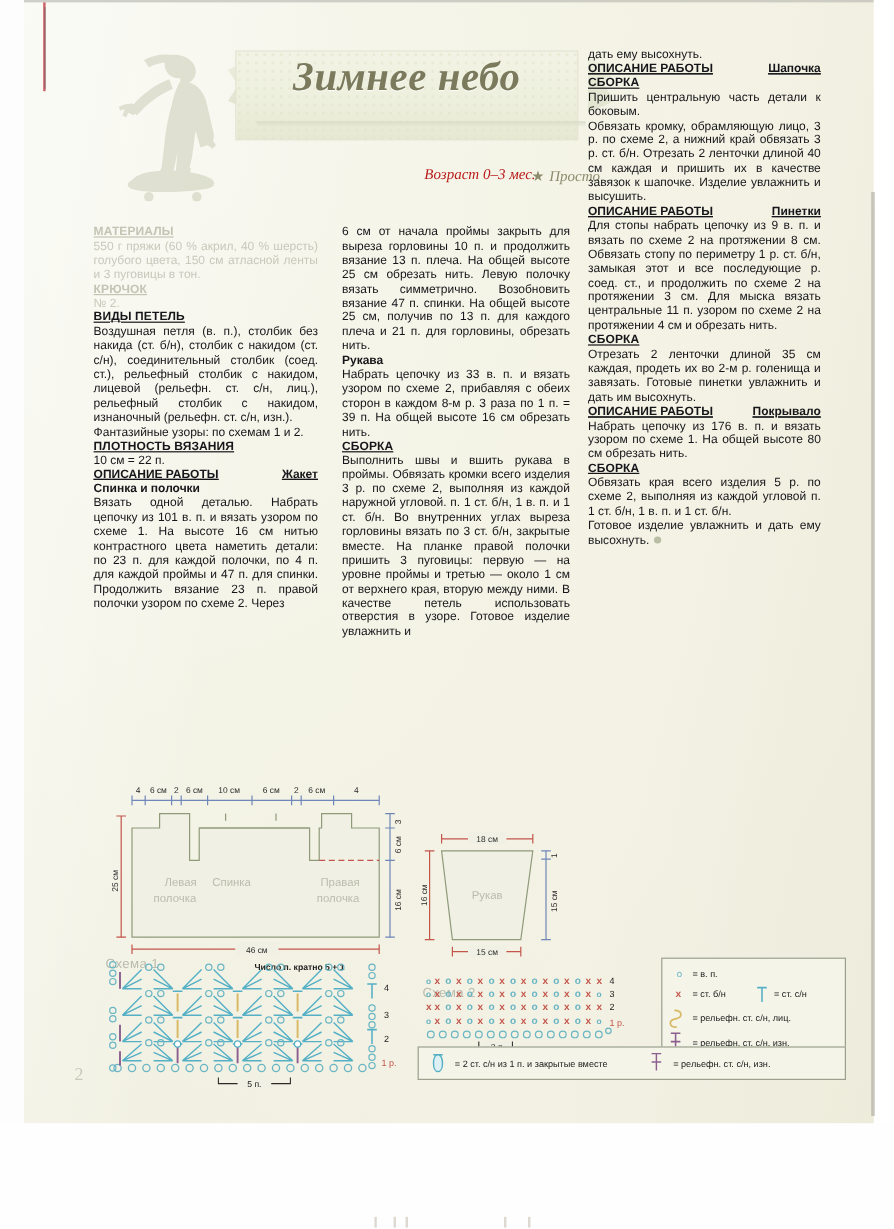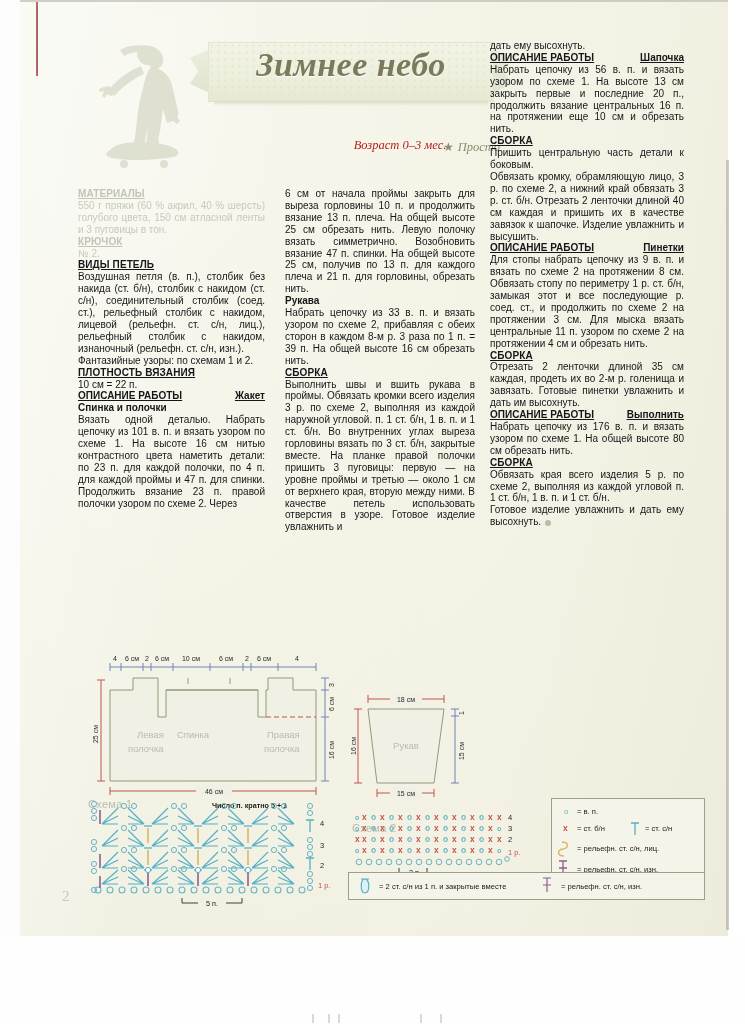--- a/index.html
+++ b/index.html
@@ -27,21 +27,21 @@
   .bind-line2{position:absolute;left:37px;top:6px;width:1px;height:68px;background:#6b6b6b;opacity:.6;}
   .left-white{position:absolute;left:0;top:0;width:20px;height:1024px;background:#fdfdfd;}
   .bottom-white{position:absolute;left:0;top:936px;width:745px;height:88px;background:#fefefe;}
   .bot-marks{position:absolute;top:1014px;height:9px;width:2px;background:#ddd9d2;}
 
   
   #header{position:absolute;left:0;top:0;width:710px;height:190px;}
 
   .skater{position:absolute;left:80px;top:38px;width:130px;height:130px;opacity:.40;}
 
-  .banner{position:absolute;left:208px;top:42px;width:286px;height:60px;}
+  .banner{position:absolute;left:196px;top:42px;width:286px;height:75px;}
   .banner-bg{position:absolute;inset:0;
      background:linear-gradient(180deg,#f2f3e4 0%,#eef0de 55%,#e6e8d2 100%);
      border:1px solid #e3e4d2;}
   .banner-dots{position:absolute;inset:0;opacity:.55;
      background-image:radial-gradient(#dfe2c6 1px, transparent 1.2px);
      background-size:7px 7px;}
   .banner-title{
      position:absolute;left:0;right:0;top:4px;text-align:center;
      font-family:"Liberation Serif",serif;font-style:italic;font-weight:700;
      font-size:34px;color:#7b7a5d;letter-spacing:.5px;
@@ -190,34 +190,33 @@
     <div class="hdr">СБОРКА</div>
     <div class="para">Выполнить швы и вшить рукава в проймы. Обвязать кромки всего изделия 3 р. по схеме 2, выполняя из каждой наружной угловой. п. 1 ст. б/н, 1 в. п. и 1 ст. б/н. Во внутренних углах выреза горловины вязать по 3 ст. б/н, закрытые вместе. На планке правой полочки пришить 3 пуговицы: первую — на уровне проймы и третью — около 1 см от верхнего края, вторую между ними. В качестве петель использовать отверстия в узоре. Готовое изделие увлажнить и</div>
   </div>
 
   <div class="col" id="col3">
     <div class="para">дать ему высохнуть.</div>
     <div class="hdr-row">
       <span>ОПИСАНИЕ РАБОТЫ</span>
       <span>Шапочка</span>
     </div>
-    <div class="para">Набрать цепочку из 56 в. п. и вязать узором по схеме 1. На высоте 13 см закрыть первые и последние 20 п., продолжить вязание центральных 16 п. на протяжении еще 10 см и обрезать нить.</div>
     <div class="hdr">СБОРКА</div>
     <div class="para">Пришить центральную часть детали к боковым.</div>
     <div class="para">Обвязать кромку, обрамляющую лицо, 3 р. по схеме 2, а нижний край обвязать 3 р. ст. б/н. Отрезать 2 ленточки длиной 40 см каждая и пришить их в качестве завязок к шапочке. Изделие увлажнить и высушить.</div>
     <div class="hdr-row">
       <span>ОПИСАНИЕ РАБОТЫ</span>
       <span>Пинетки</span>
     </div>
     <div class="para">Для стопы набрать цепочку из 9 в. п. и вязать по схеме 2 на протяжении 8 см. Обвязать стопу по периметру 1 р. ст. б/н, замыкая этот и все последующие р. соед. ст., и продолжить по схеме 2 на протяжении 3 см. Для мыска вязать центральные 11 п. узором по схеме 2 на протяжении 4 см и обрезать нить.</div>
     <div class="hdr">СБОРКА</div>
     <div class="para">Отрезать 2 ленточки длиной 35 см каждая, продеть их во 2-м р. голенища и завязать. Готовые пинетки увлажнить и дать им высохнуть.</div>
     <div class="hdr-row">
       <span>ОПИСАНИЕ РАБОТЫ</span>
-      <span>Выполнить</span>
+      <span>Покрывало</span>
     </div>
     <div class="para">Набрать цепочку из 176 в. п. и вязать узором по схеме 1. На общей высоте 80 см обрезать нить.</div>
     <div class="hdr">СБОРКА</div>
     <div class="para">Обвязать края всего изделия 5 р. по схеме 2, выполняя из каждой угловой п. 1 ст. б/н, 1 в. п. и 1 ст. б/н.</div>
     <div class="para"><span>Готовое изделие увлажнить и дать ему высохнуть.</span><span class="endmark"></span></div>
   </div>
 
   <svg id="schem-jacket" viewBox="0 0 250 152">
 
     <g>

